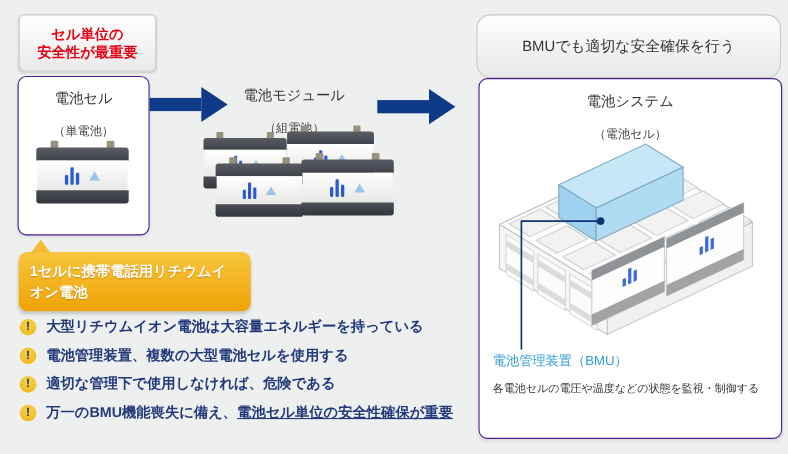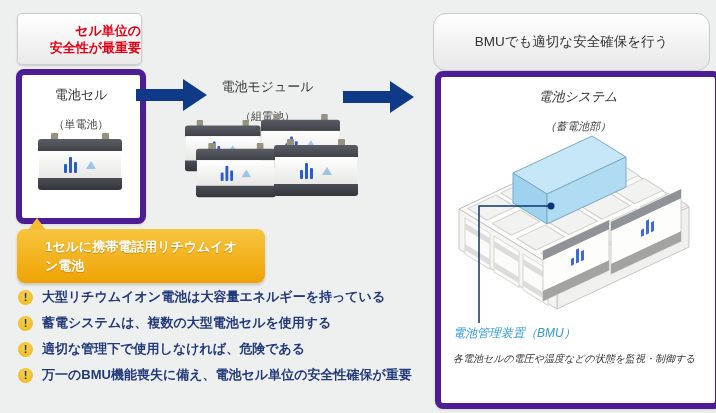--- a/index.html
+++ b/index.html
@@ -10,26 +10,26 @@
     position:relative;overflow:hidden;
   }
   .canvas{position:absolute;left:0;top:0;width:716px;height:413px;}
 
   
   #red-badge{
     position:absolute;left:17px;top:13px;width:123px;height:50px;
     background:linear-gradient(#ffffff,#eaeaea);
     border:1px solid #cdcdcd;border-radius:5px;
     box-shadow:0 1px 2px rgba(0,0,0,.15);
-    display:flex;flex-direction:column;align-items:flex-end;justify-content:center;
+    display:flex;flex-direction:column;align-items:center;justify-content:center;
     font-weight:bold;font-size:13px;color:#e60013;line-height:17px;
   }
 
   
-  .panel{position:absolute;background:#fff;border:6px solid #4c1d95;border-radius:8px;
+  .panel{position:absolute;background:#fff;border:1px solid #4c1d95;border-radius:8px;
          box-shadow:0 1px 3px rgba(0,0,0,.10);}
   #cell-panel{left:16px;top:69px;width:118px;height:143px;}
   .stage-title{font-size:13px;color:#333;text-align:center;margin-top:11px;}
   .stage-sub{font-size:11px;color:#444;text-align:center;margin-top:13px;}
 
   
   .battery{position:relative;width:84px;height:57px;}
   .term{position:absolute;top:0;width:7px;height:8px;background:#97917e;border-radius:1px;}
   .term.tl{left:13px}.term.tr{right:13px}
   .b-top{position:absolute;top:6px;left:0;right:0;height:12px;
@@ -68,48 +68,48 @@
   
   #bmu-header{
     position:absolute;left:433px;top:13px;width:277px;height:58px;box-sizing:border-box;
     background:linear-gradient(#fefefe,#e8e8e8);
     border:1px solid #c9c9c9;border-radius:13px;
     display:flex;align-items:center;justify-content:center;
     font-size:13.5px;color:#333;
   }
 
   
-  #system-panel{left:435px;top:71px;width:274px;height:326px;font-style:italic;}
+  #system-panel{left:435px;top:71px;width:274px;height:326px;}
   #system-illustration{position:absolute;left:8px;top:46px;}
   #bmu-label{position:absolute;left:12px;top:248px;font-size:12px;color:#2f9bd8;}
   #bmu-desc{position:absolute;left:12px;top:273px;width:252px;
             font-size:10px;color:#333;line-height:18px;}
 
   
   #energy-badge{
-    position:absolute;left:17px;top:229px;width:248px;box-sizing:border-box;
+    position:absolute;left:17px;top:229px;width:211px;box-sizing:border-box;
     background:linear-gradient(#f7c53e,#efa304);
-    border-radius:8px;padding:8px 28px;
+    border-radius:8px;padding:8px 10px;
     color:#fff;font-weight:bold;font-size:13px;line-height:19px;
     box-shadow:0 2px 3px rgba(0,0,0,.18);
     text-shadow:0 1px 1px rgba(150,90,0,.45);
   }
   #energy-pointer{position:absolute;left:11px;top:-11px;width:0;height:0;
     border-left:9px solid transparent;border-right:9px solid transparent;
     border-bottom:12px solid #f5bb32;}
 
   
   #bullet-list{position:absolute;left:18px;top:288px;}
   .bullet-item{display:flex;align-items:center;margin-bottom:8px;height:18px;}
   .bicon{flex:0 0 15px;width:15px;height:15px;border-radius:50%;
          background:radial-gradient(circle at 50% 35%,#f7d14a,#eeb614);
          color:#1d3470;font-size:11px;font-weight:bold;line-height:15px;
          text-align:center;margin-right:9px;}
   .btext{font-size:13px;font-weight:bold;color:#22397a;white-space:nowrap;}
-  .btext .ul{}
+  .btext .ul{text-decoration:underline;}
 </style>
 </head>
 <body>
 
 <div class="canvas">
 
   <div id="red-badge">
     <span>セル単位の</span>
     <span>安全性が最重要</span>
   </div>
@@ -205,21 +205,21 @@
     <div class="arrow-shaft"></div>
     <div class="arrow-head"></div>
   </div>
 
   <div id="bmu-header">
     <span>BMUでも適切な安全確保を行う</span>
   </div>
 
   <div id="system-panel" class="panel">
     <div class="stage-title">電池システム</div>
-    <div class="stage-sub">（蓄電池部）</div>
+    <div class="stage-sub">（電池セル）</div>
 
     <svg id="system-illustration" width="258" height="200" viewBox="0 0 258 200" xmlns="http://www.w3.org/2000/svg">
 
       <polygon points="10,86 142,24 240,84 108,146" fill="#fcfcfb" stroke="#bdbdbb"></polygon>
       <polygon points="108,146 240,84 240,124 108,186" fill="#f0f0ee" stroke="#c6c6c4"></polygon>
       <polygon points="10,86 108,146 108,186 10,126" fill="#f5f5f3" stroke="#c6c6c4"></polygon>
 
       <g transform="matrix(33,-15.5,24.5,15,14,85)" fill="#f2f2f0" stroke="#cfcfcd" stroke-width="0.035">
         <rect x="0.07" y="0.1" width="0.86" height="0.78"></rect>
           <rect x="1.07" y="0.1" width="0.86" height="0.78"></rect>
@@ -297,21 +297,21 @@
     <span style="display:block">1セルに携帯電話用リチウムイオン電池</span>
   </div>
 
   <div id="bullet-list">
     <div class="bullet-item">
       <span class="bicon">!</span>
       <span class="btext">大型リチウムイオン電池は大容量エネルギーを持っている</span>
     </div>
     <div class="bullet-item">
       <span class="bicon">!</span>
-      <span class="btext">蓄電システムは、複数の大型電池セルを使用する</span>
+      <span class="btext">電池管理装置、複数の大型電池セルを使用する</span>
     </div>
     <div class="bullet-item">
       <span class="bicon">!</span>
       <span class="btext">適切な管理下で使用しなければ、危険である</span>
     </div>
     <div class="bullet-item">
       <span class="bicon">!</span>
       <span class="btext"><span>万一のBMU機能喪失に備え、</span><span class="ul">電池セル単位の安全性確保が重要</span></span>
     </div>
   </div>

